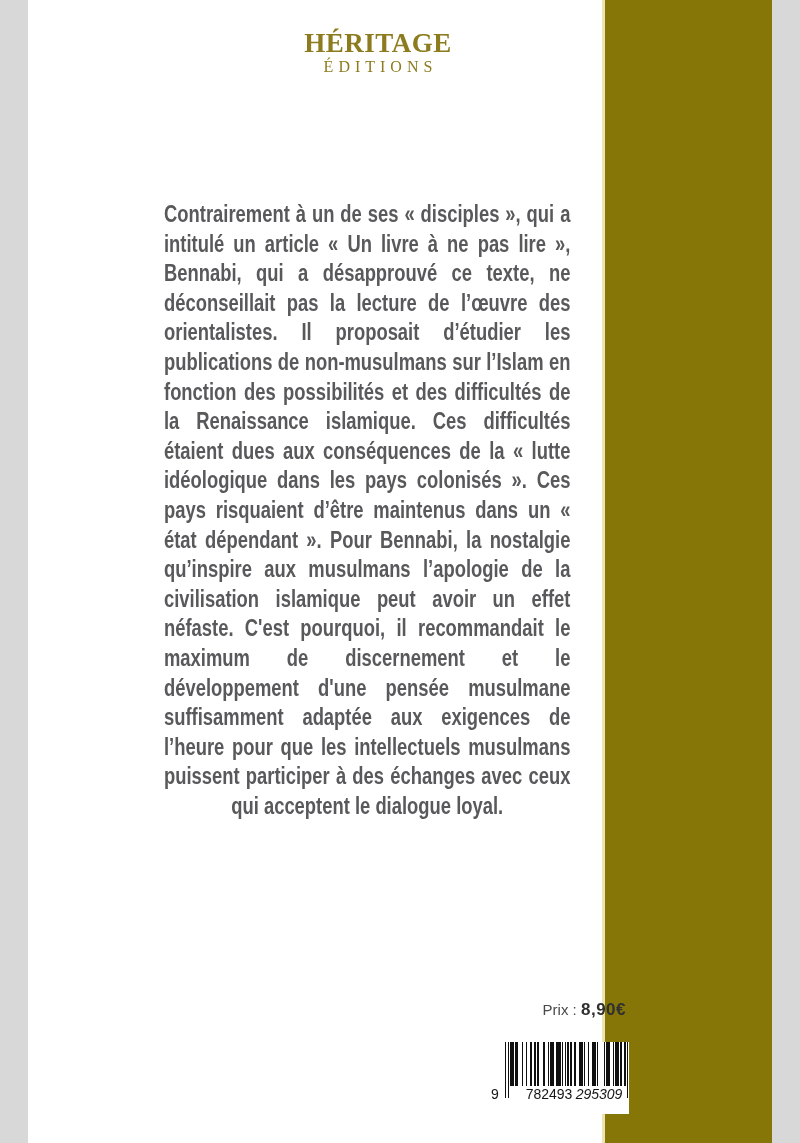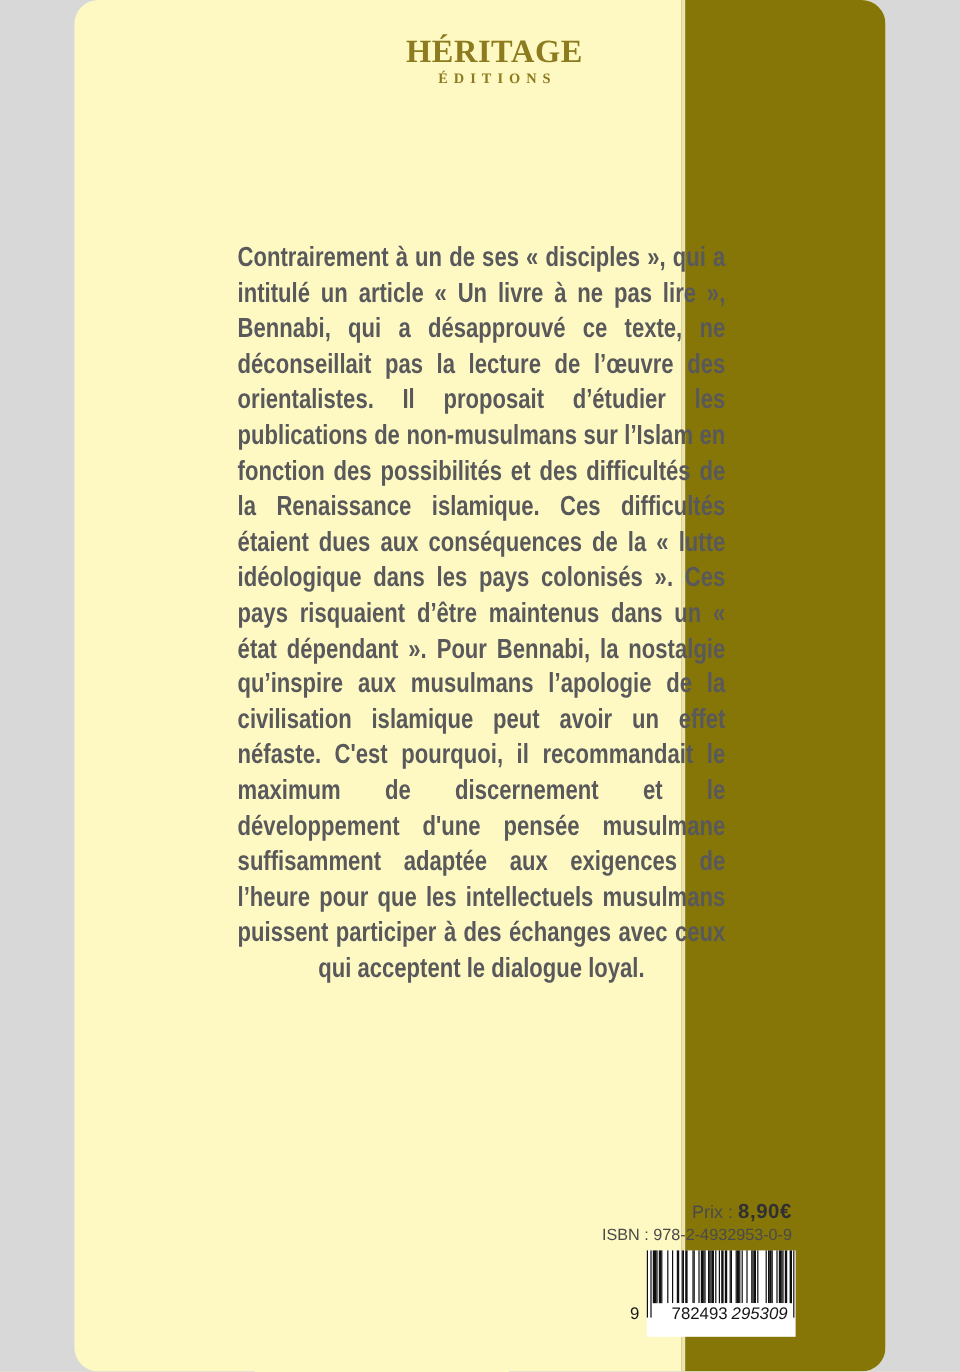--- a/index.html
+++ b/index.html
@@ -1,24 +1,23 @@
 <!DOCTYPE html>
 <html><head>
 <meta charset="utf-8">
 <style>
   html, body { margin: 0; padding: 0; background: #d8d8d8; }
   .page {
     position: relative;
-    width: 676px;
+    width: 744px;
     height: 1143px;
     margin: 0 auto;
-    background: #fef9c3;
+    background: #ffffff;
     overflow: hidden;
     font-family: "Liberation Sans", sans-serif;
-    border-radius: 20px;
   }
   
   .stripe {
     position: absolute;
     top: 0; right: 0;
     width: 170px; height: 100%;
     background: #867608;
     border-left: 3px solid #ece5b2;
     box-sizing: border-box;
   }
@@ -30,22 +29,22 @@
     color: #8d7c1f;
     font-family: "Liberation Serif", serif;
   }
   .logo-name {
     font-size: 27px;
     font-weight: bold;
     letter-spacing: 0.5px;
     line-height: 1;
   }
   .logo-sub {
-    font-size: 12px;
-    font-weight: bold;
+    font-size: 16px;
+    font-weight: normal;
     letter-spacing: 5px;
     margin-top: 2px;
     margin-left: 5px; 
     line-height: 1;
   }
   
   .blurb {
     position: absolute;
     top: 200px; left: 136px;
     width: 508px;
@@ -108,24 +107,20 @@
     <div class="logo-sub">ÉDITIONS</div>
   </div>
 
   <div class="blurb">Contrairement à un de ses « disciples », qui a intitulé un article « Un livre à ne pas lire », Bennabi, qui a désapprouvé ce texte, ne déconseillait pas la lecture de l’œuvre des orientalistes. Il proposait d’étudier les publications de non-musulmans sur l’Islam en fonction des possibilités et des difficultés de la Renaissance islamique. Ces difficultés étaient dues aux conséquences de la « lutte idéologique dans les pays colonisés ». Ces pays risquaient d’être maintenus dans un « état dépendant ». Pour Bennabi, la nostalgie qu’inspire aux musulmans l’apologie de la civilisation islamique peut avoir un effet néfaste. C'est pourquoi, il recommandait le maximum de discernement et le développement d'une pensée musulmane suffisamment adaptée aux exigences de l’heure pour que les intellectuels musulmans puissent participer à des échanges avec ceux qui acceptent le dialogue loyal.</div>
 
   <div class="pricing">
     <div class="price-line">
       <span>Prix :</span>
       <span class="value">8,90€</span>
     </div>
-    <div class="isbn-line">
-      <span>ISBN :</span>
-      <span>978-2-4932953-0-9</span>
-    </div>
   </div>
 
   <div class="barcode">
     <div class="bars" id="bars">
         <div class="m on guard"></div>
         <div class="m guard"></div>
         <div class="m on guard"></div>
         <div class="m"></div>
         <div class="m on"></div>
         <div class="m on"></div>

